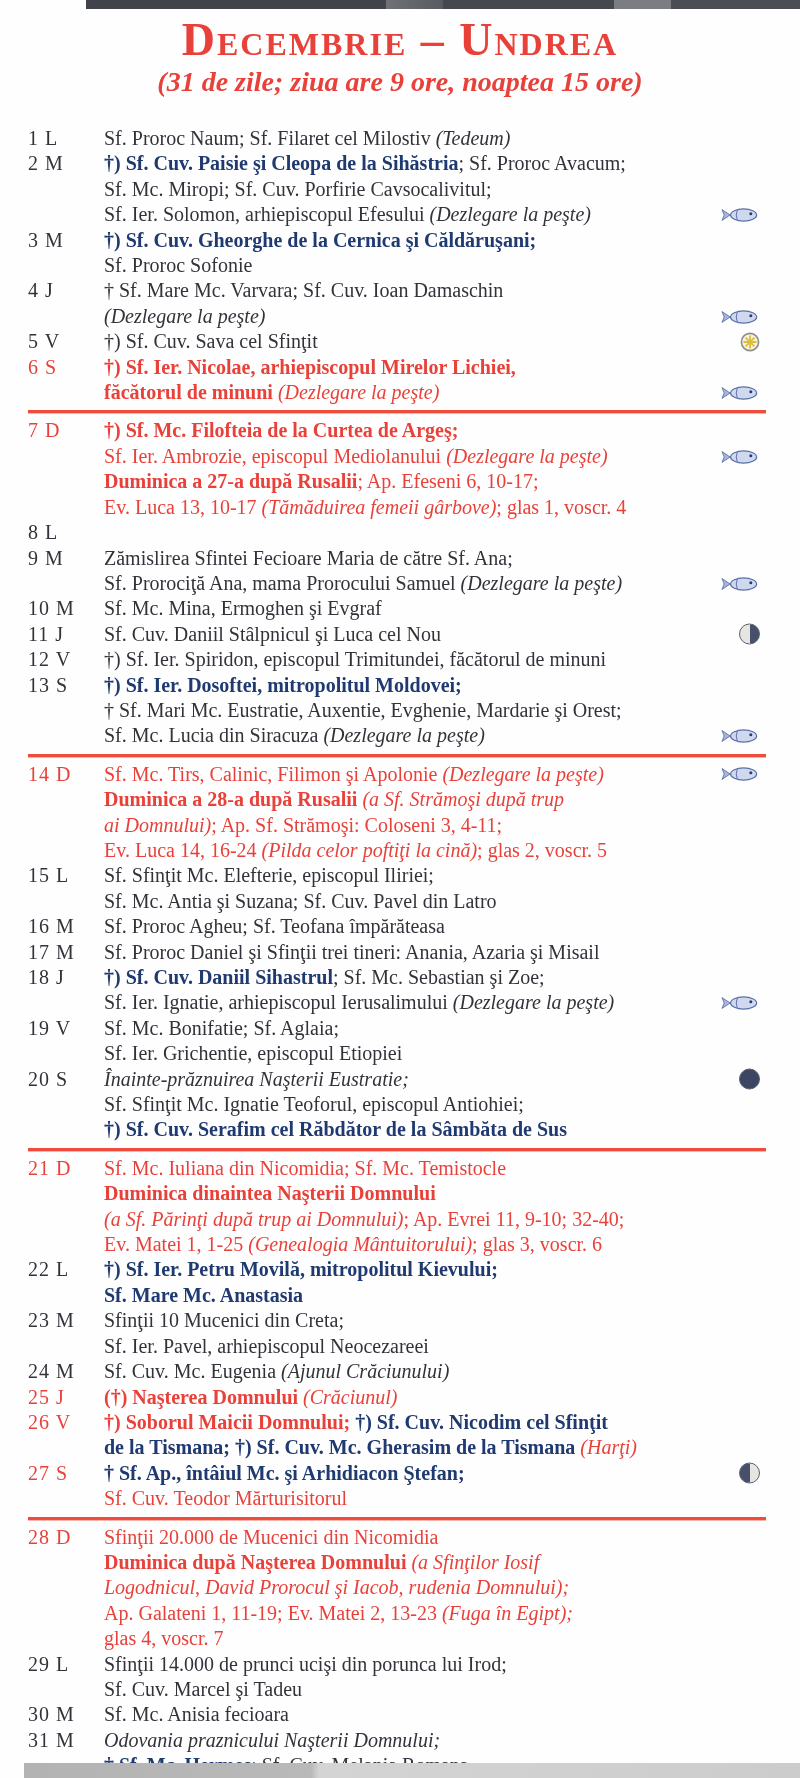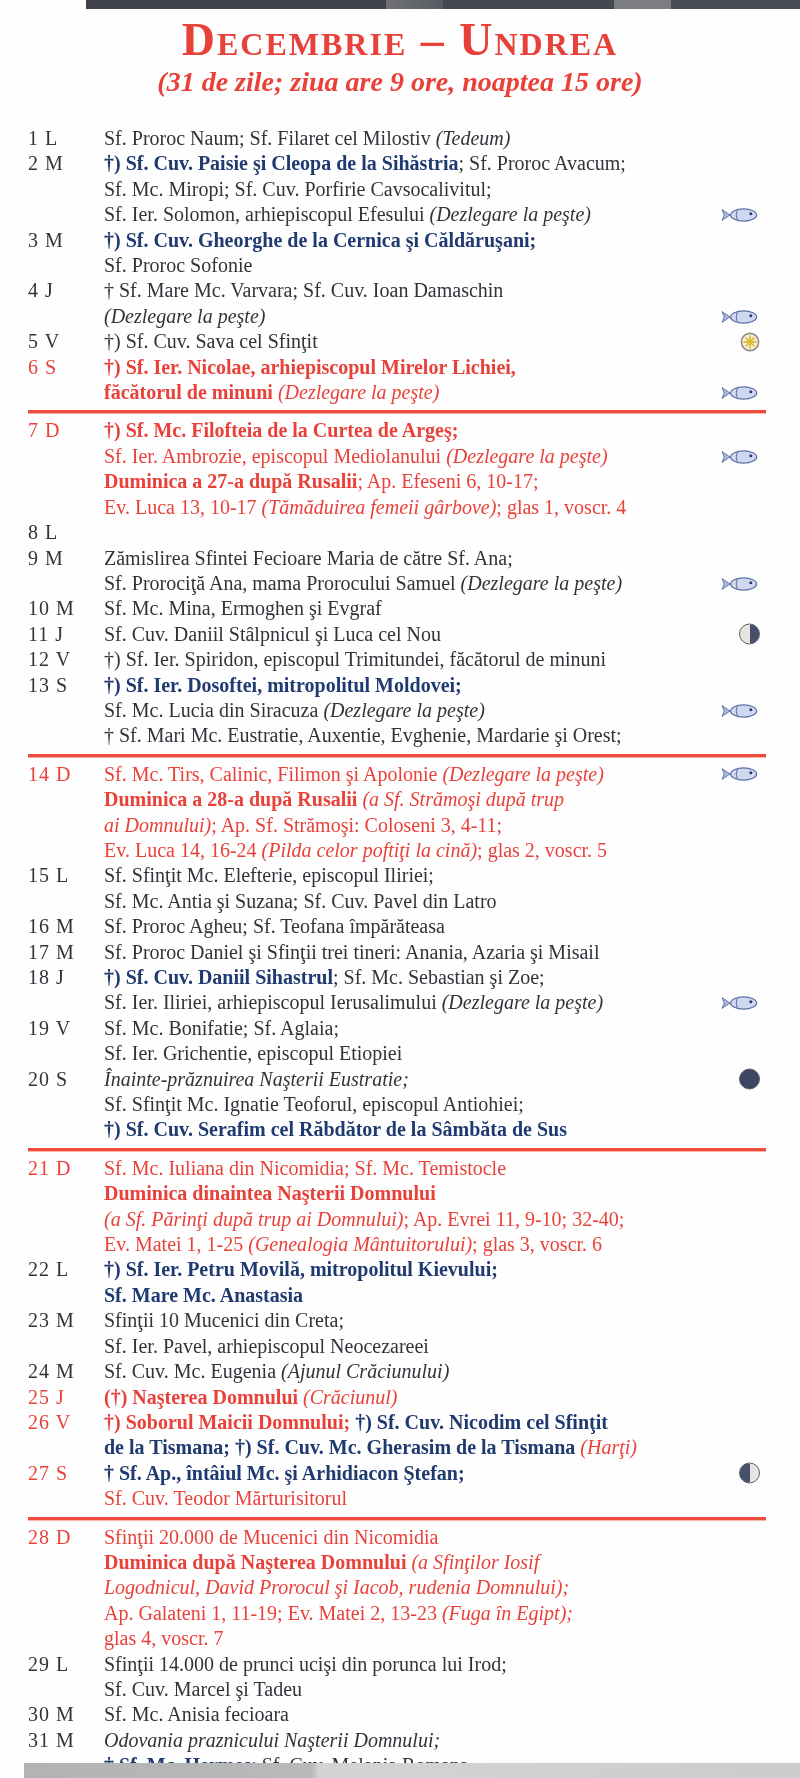--- a/index.html
+++ b/index.html
@@ -200,27 +200,27 @@
       <div class="day-row">
         <div class="day-label">12 V</div>
         <div class="day-lines">
           <div class="day-line"><span class="seg-k">†) Sf. Ier. Spiridon, episcopul Trimitundei, făcătorul de minuni</span></div>
         </div>
       </div>
       <div class="day-row">
         <div class="day-label">13 S</div>
         <div class="day-lines">
           <div class="day-line"><span class="seg-b">†) Sf. Ier. Dosoftei, mitropolitul Moldovei;</span></div>
+          <div class="day-line"><span class="seg-k">† Sf. Mari Mc. Eustratie, Auxentie, Evghenie, Mardarie şi Orest;</span></div>
           <div class="day-line"><span class="seg-k">Sf. Mc. Lucia din Siracuza </span><span class="seg-ki">(Dezlegare la peşte)</span><span class="icon fish"><svg width="40" height="18" viewBox="0 0 44 20">
                 <path d="M11 10 L2 4 L4.5 10 L2 16 Z" fill="#a9b7dc" stroke="#5a6fa8" stroke-width="1"></path>
                 <ellipse cx="26" cy="10" rx="14.5" ry="6.8" fill="#cfd8ee" stroke="#5a6fa8" stroke-width="1.3"></ellipse>
                 <path d="M19 4.6 Q16.6 10 19 15.4" stroke="#5a6fa8" stroke-width="1.1" fill="none"></path>
                 <circle cx="34" cy="8.6" r="1.7" fill="#2d3c66"></circle>
               </svg></span></div>
-          <div class="day-line"><span class="seg-k">† Sf. Mari Mc. Eustratie, Auxentie, Evghenie, Mardarie şi Orest;</span></div>
         </div>
       </div>
       <div class="sep"></div>
       <div class="day-row">
         <div class="day-label red">14 D</div>
         <div class="day-lines">
           <div class="day-line"><span class="seg-r">Sf. Mc. Tirs, Calinic, Filimon şi Apolonie </span><span class="seg-ri">(Dezlegare la peşte)</span><span class="icon fish"><svg width="40" height="18" viewBox="0 0 44 20">
                 <path d="M11 10 L2 4 L4.5 10 L2 16 Z" fill="#a9b7dc" stroke="#5a6fa8" stroke-width="1"></path>
                 <ellipse cx="26" cy="10" rx="14.5" ry="6.8" fill="#cfd8ee" stroke="#5a6fa8" stroke-width="1.3"></ellipse>
                 <path d="M19 4.6 Q16.6 10 19 15.4" stroke="#5a6fa8" stroke-width="1.1" fill="none"></path>
@@ -247,21 +247,21 @@
       <div class="day-row">
         <div class="day-label">17 M</div>
         <div class="day-lines">
           <div class="day-line"><span class="seg-k">Sf. Proroc Daniel şi Sfinţii trei tineri: Anania, Azaria şi Misail</span></div>
         </div>
       </div>
       <div class="day-row">
         <div class="day-label">18 J</div>
         <div class="day-lines">
           <div class="day-line"><span class="seg-b">†) Sf. Cuv. Daniil Sihastrul</span><span class="seg-k">; Sf. Mc. Sebastian şi Zoe;</span></div>
-          <div class="day-line"><span class="seg-k">Sf. Ier. Iliriei, arhiepiscopul Ierusalimului </span><span class="seg-ki">(Dezlegare la peşte)</span><span class="icon fish"><svg width="40" height="18" viewBox="0 0 44 20">
+          <div class="day-line"><span class="seg-k">Sf. Ier. Ignatie, arhiepiscopul Ierusalimului </span><span class="seg-ki">(Dezlegare la peşte)</span><span class="icon fish"><svg width="40" height="18" viewBox="0 0 44 20">
                 <path d="M11 10 L2 4 L4.5 10 L2 16 Z" fill="#a9b7dc" stroke="#5a6fa8" stroke-width="1"></path>
                 <ellipse cx="26" cy="10" rx="14.5" ry="6.8" fill="#cfd8ee" stroke="#5a6fa8" stroke-width="1.3"></ellipse>
                 <path d="M19 4.6 Q16.6 10 19 15.4" stroke="#5a6fa8" stroke-width="1.1" fill="none"></path>
                 <circle cx="34" cy="8.6" r="1.7" fill="#2d3c66"></circle>
               </svg></span></div>
         </div>
       </div>
       <div class="day-row">
         <div class="day-label">19 V</div>
         <div class="day-lines">

